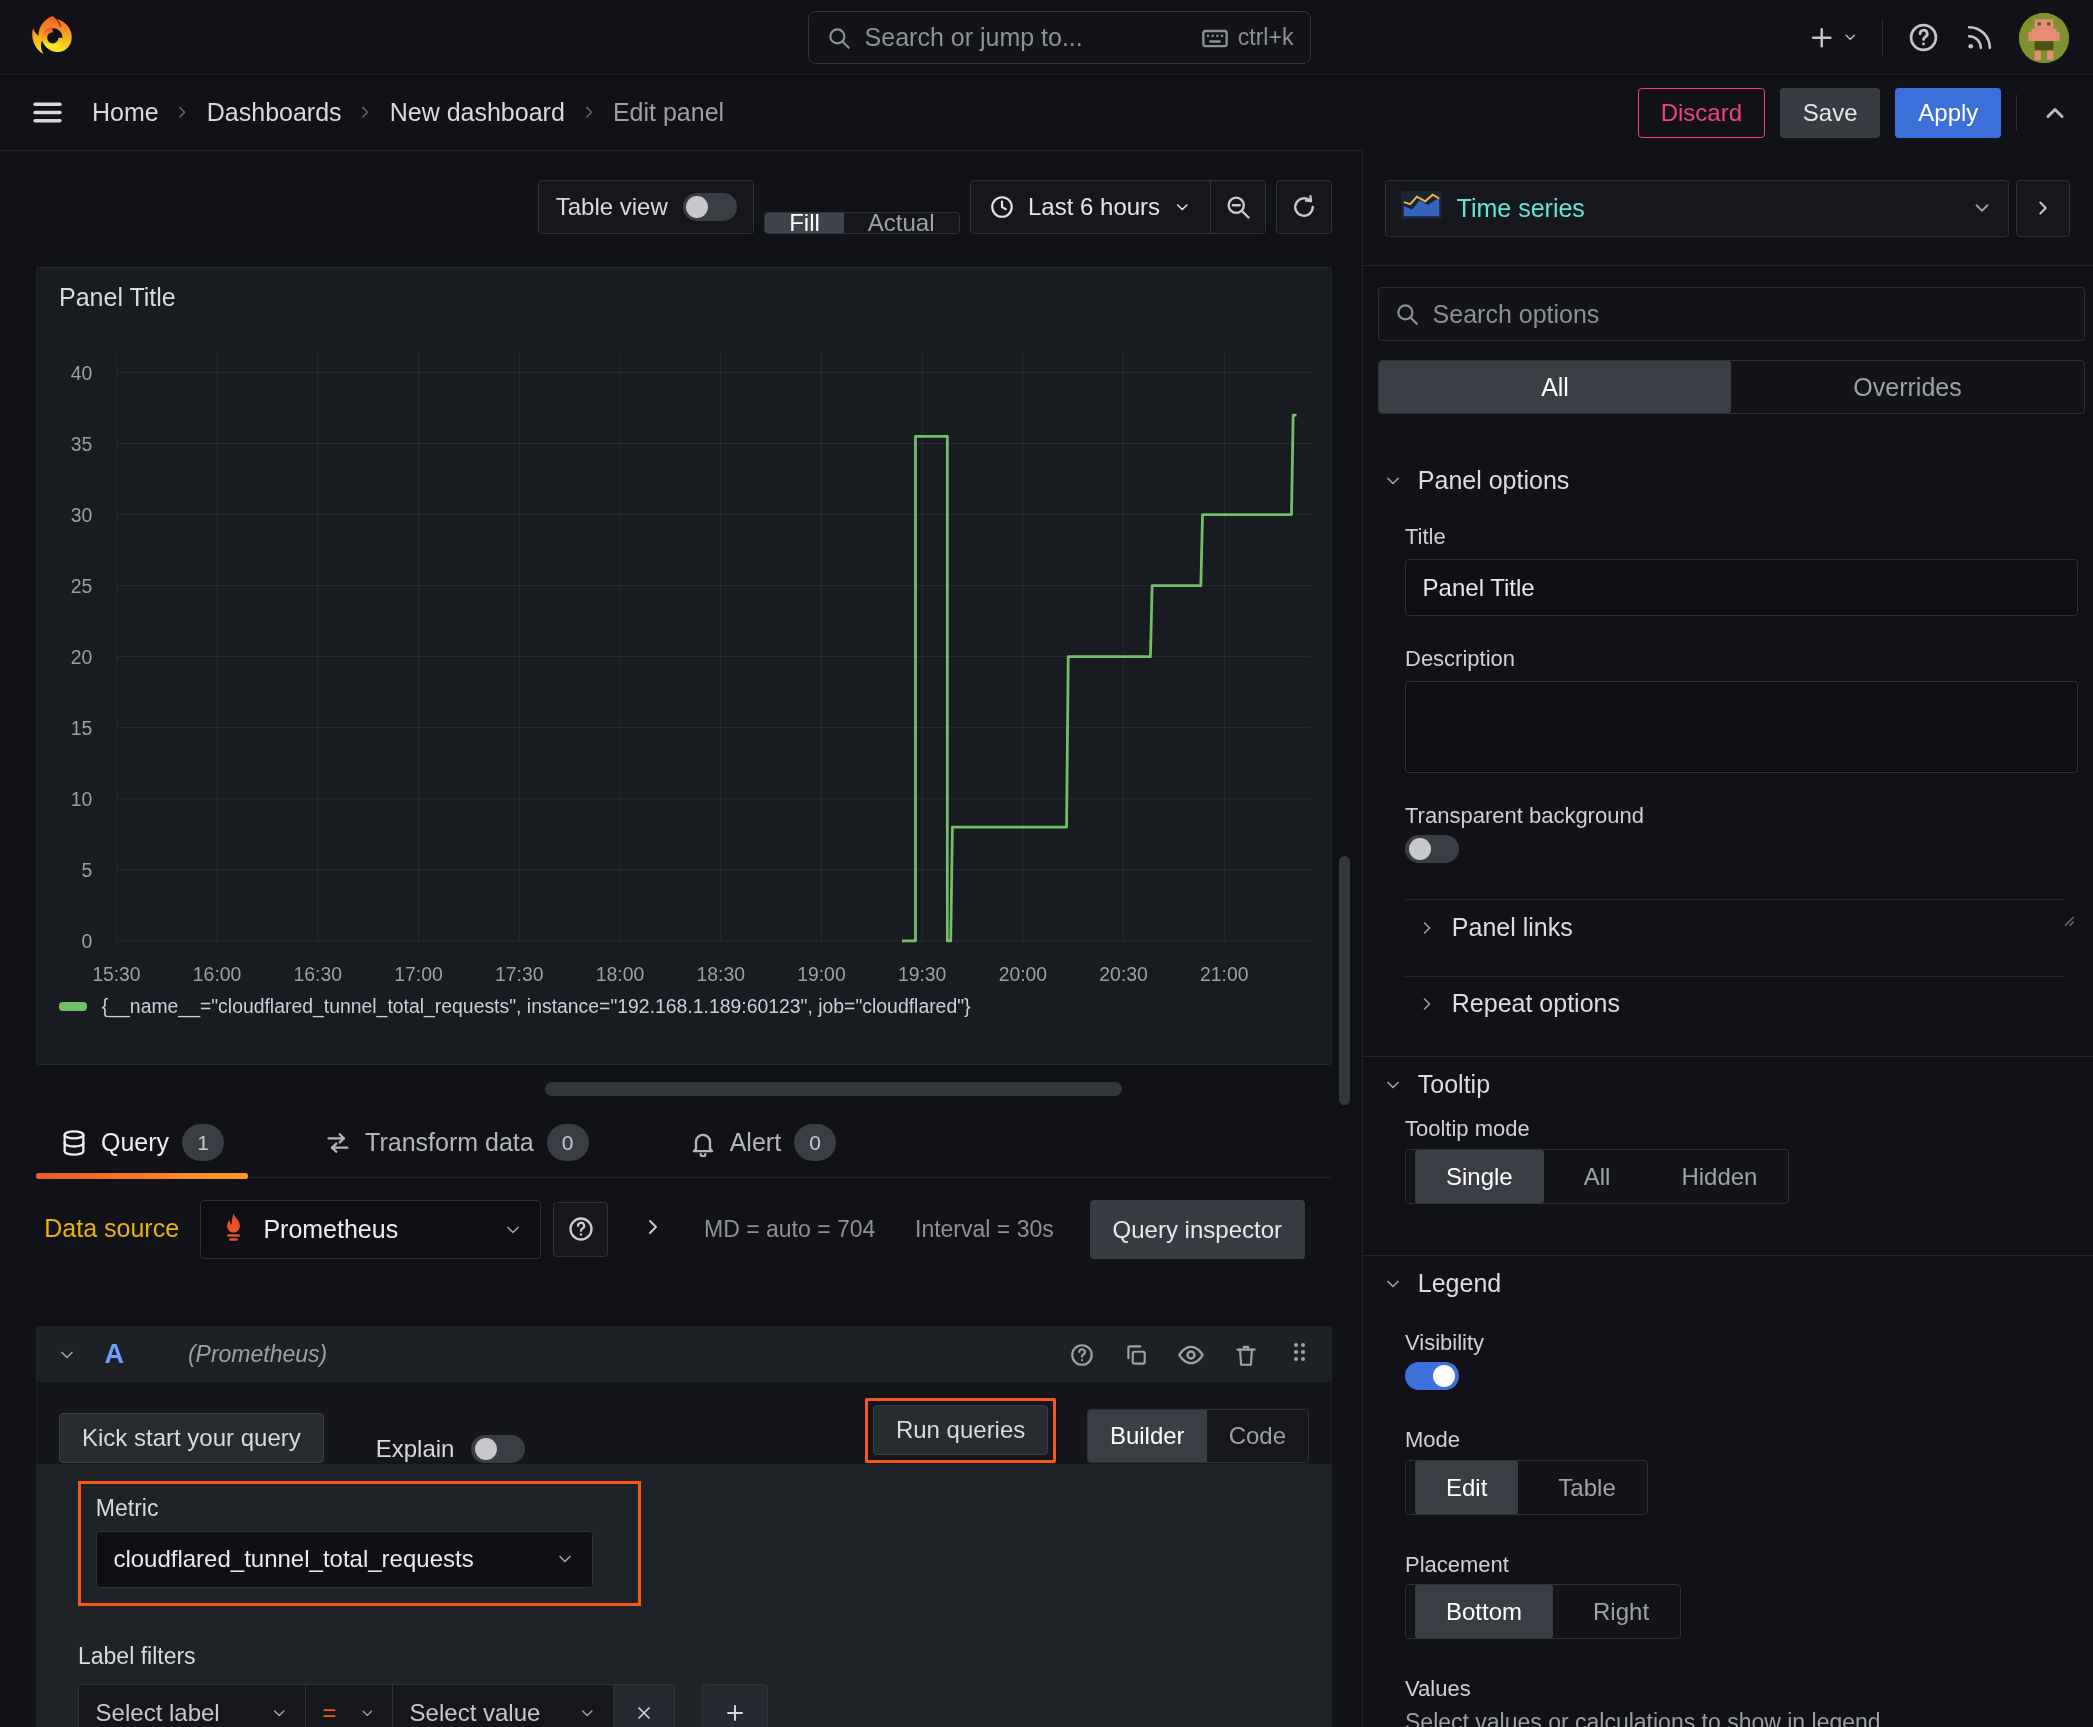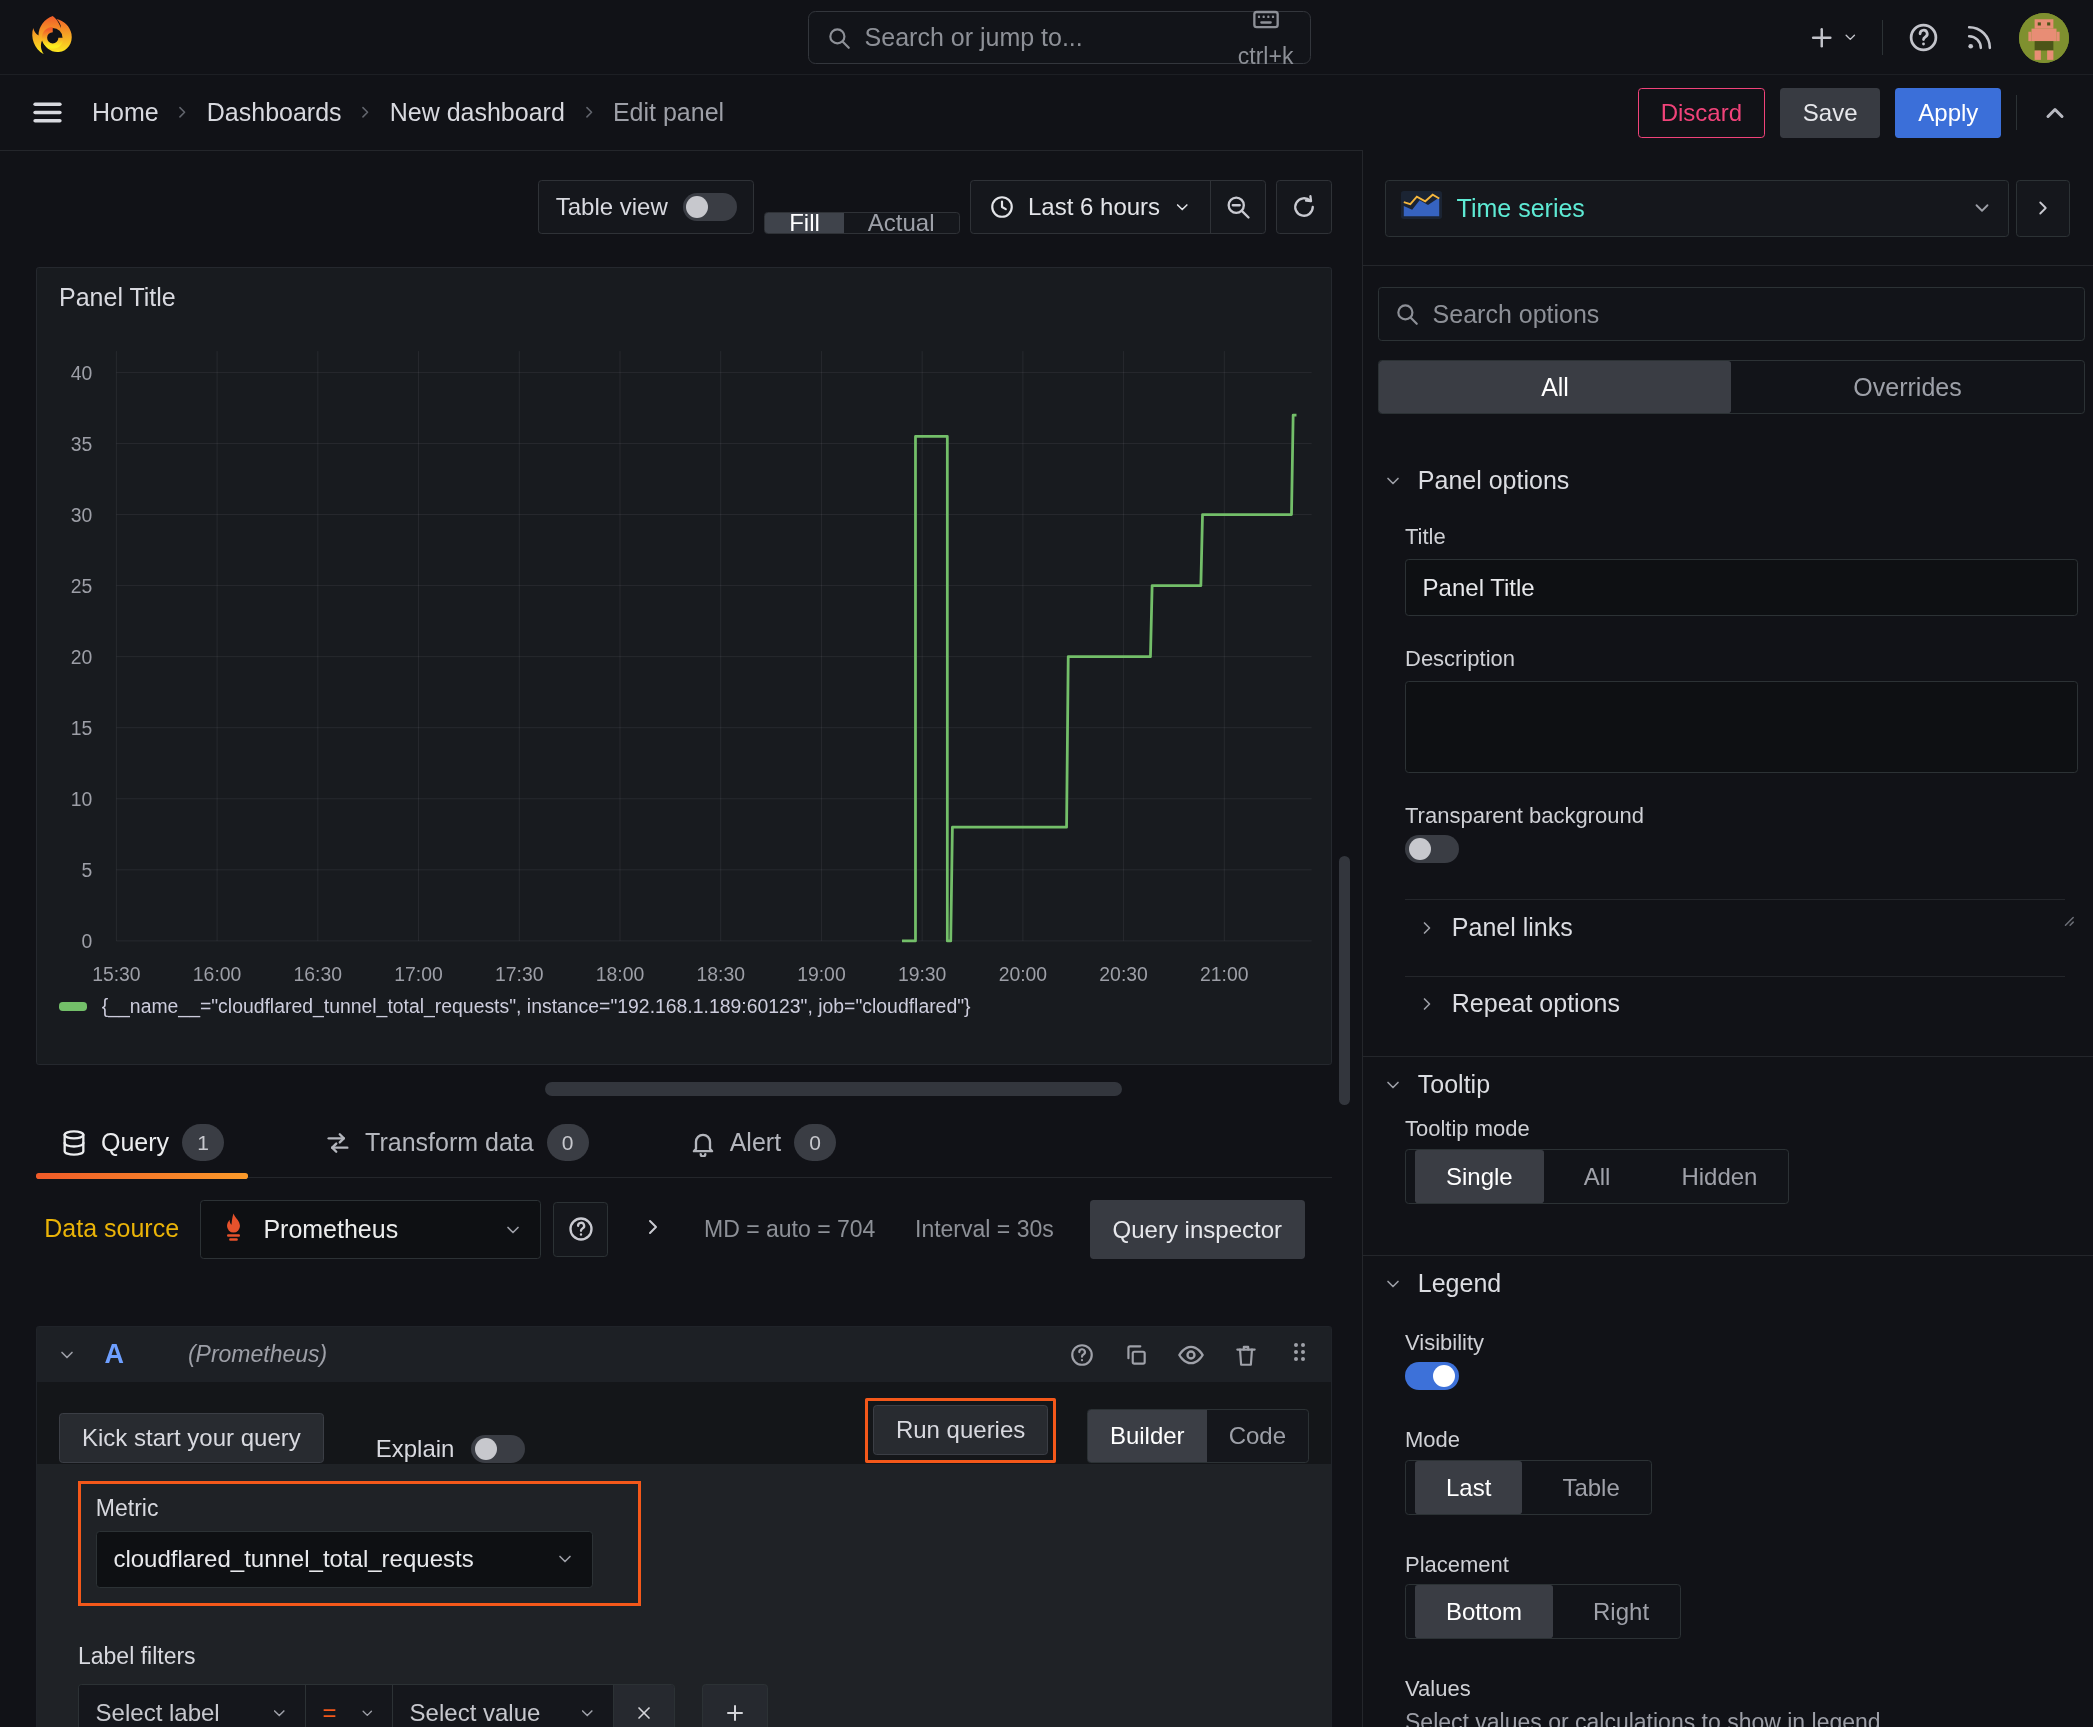--- a/index.html
+++ b/index.html
@@ -11,21 +11,21 @@
   }
   svg.ic { display:block; stroke:currentColor; fill:none; stroke-width:2; stroke-linecap:round; stroke-linejoin:round; }
   .muted { color:#9d9fa7; }
 
   
   .topbar { position:absolute; left:0; top:0; right:0; height:75px; background:#111217; border-bottom:0.9px solid #1d1f24; display:flex; align-items:center; }
   .logo { position:absolute; left:28px; top:13px; width:48px; height:48px; }
   .searchbox { position:absolute; left:808px; top:11px; width:503px; height:53px; border:0.9px solid #33363c; border-radius:7.4px; display:flex; align-items:center; padding:0 16.6px; gap:13px; color:#8d9097; background:#121419; }
   .searchbox input { flex:1; background:transparent; border:none; outline:none; color:#c9cad1; font:inherit; font-size:25px; }
   .searchbox input::placeholder { color:#8d9097; }
-  .kbd-hint { display:flex; align-items:center; gap:9.2px; color:#8d9097; font-size:23px;flex-direction:column; }
+  .kbd-hint { display:flex; align-items:center; gap:9.2px; color:#8d9097; font-size:23px; }
   .top-right { position:absolute; right:24px; top:0; height:75px; display:flex; align-items:center; gap:24px; color:#c3c4cb; }
   .vdiv { width:0.9px; height:35px; background:#2c3235; }
   .avatar { width:50px; height:50px; border-radius:50%; overflow:hidden; background:#7a8a2c; }
 
   
   .navbar { position:absolute; left:0; top:75px; right:0; height:76px; display:flex; align-items:center; border-bottom:0.9px solid #24262b; }
   .hamburger { margin-left:31px; color:#d8d9df; cursor:pointer; }
   .crumbs { display:flex; align-items:center; gap:14.8px; margin-left:28px; font-size:25px; }
   .crumb { color:#d8d9df; }
   .crumb.current { color:#9d9fa7; }
@@ -657,21 +657,21 @@
         </svg>
       <span>Legend</span>
     </div>
     <div class="opt-label" style="top:1180px">Visibility</div>
     <span class="switch on" style="position:absolute;left:42px;top:1212px">
         <span class="knob"></span>
       </span>
 
     <div class="opt-label" style="top:1277px">Mode</div>
     <div class="seg3" style="top:1310px">
-      <span class="seg active">Last</span>
+      <span class="seg active">Edit</span>
       <span class="seg">Table</span>
     </div>
 
     <div class="opt-label" style="top:1402px">Placement</div>
     <div class="seg3" style="top:1434px">
       <span class="seg active">Bottom</span>
       <span class="seg">Right</span>
     </div>
 
     <div class="opt-label" style="top:1526px">Values</div>

